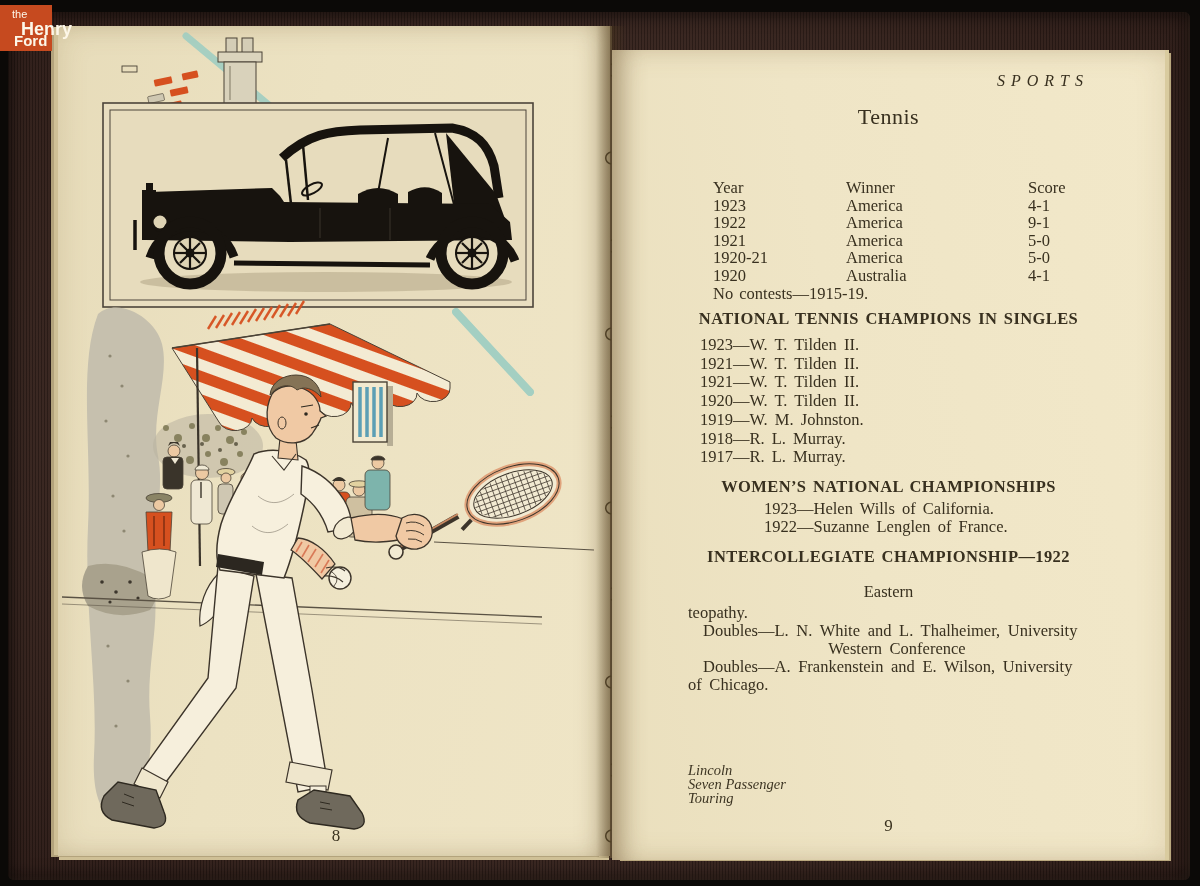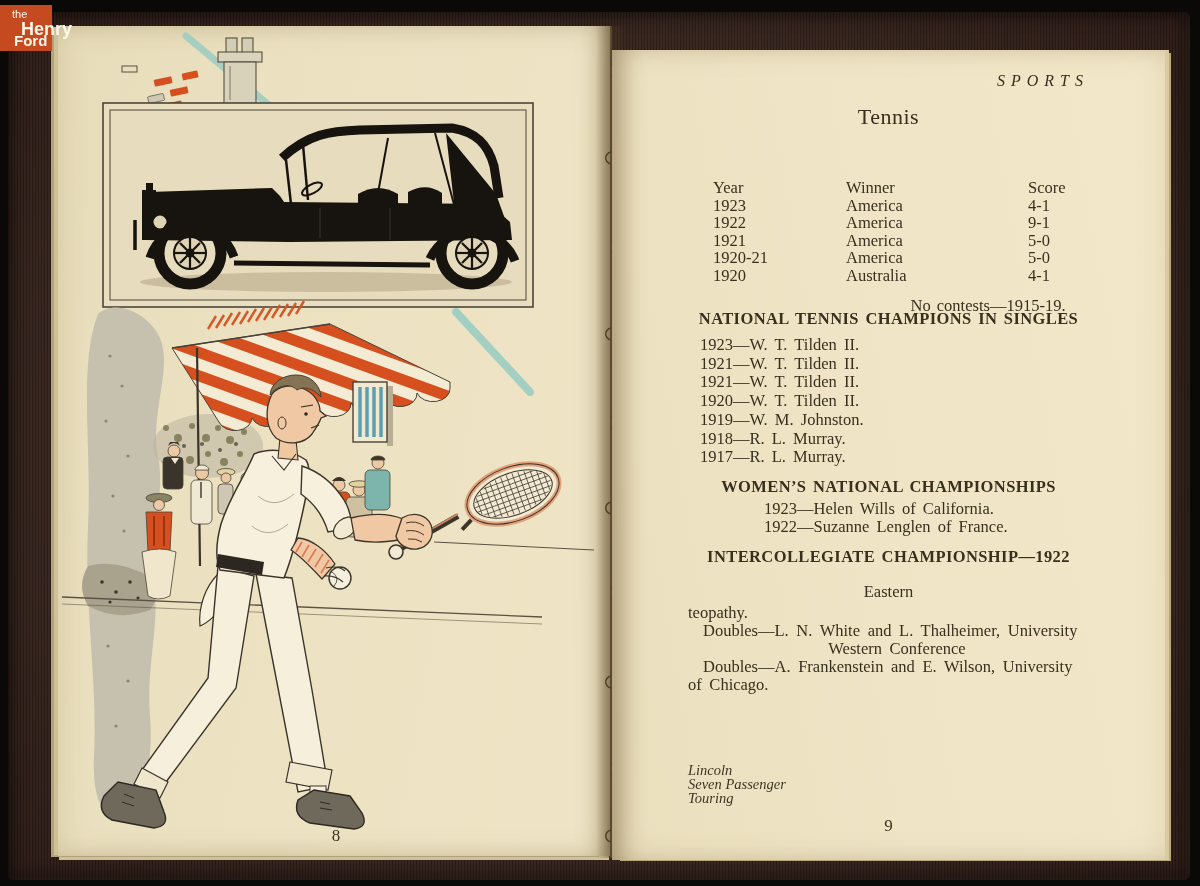--- a/index.html
+++ b/index.html
@@ -33,21 +33,21 @@
   .pn-right{left:0;top:766px;width:100%;text-align:center;}
   svg{display:block;}
   
   .rp{position:absolute;white-space:nowrap;}
   .running-header{top:22px;right:76px;font-style:italic;font-size:16px;letter-spacing:6px;}
   .title{top:54px;left:0;width:100%;text-align:center;font-size:22px;letter-spacing:.5px;}
   .h-caps{font-weight:700;font-size:16.5px;letter-spacing:.4px;word-spacing:2px;}
   .davis-heading{top:102px;left:0;width:100%;text-align:center;}
   .davis-table{position:absolute;top:129px;left:101px;font-size:16.5px;line-height:17.6px;word-spacing:2px;}
   .t-row{display:grid;grid-template-columns:133px 182px auto;}
-  .t-note{margin-top:12px;text-align:right;}
+  .t-note{margin-top:0;}
   .singles-heading{top:259px;left:0;width:100%;text-align:center;}
   .singles-list{top:286px;left:88px;font-size:16.5px;line-height:18.7px;word-spacing:3px;}
   .womens-heading{top:427px;left:0;width:100%;text-align:center;}
   .womens-list{top:450px;left:152px;font-size:16.5px;line-height:17.6px;word-spacing:3px;}
   .inter-heading{top:497px;left:0;width:100%;text-align:center;}
   .eastern-label{top:532px;left:0;width:100%;text-align:center;font-size:16.5px;}
   .results{top:554px;left:76px;width:418px;font-size:16.5px;line-height:18.1px;word-spacing:3.5px;white-space:normal;}
   .results .line{white-space:nowrap;}
   .results .indent{padding-left:15px;}
   .results .centered{text-align:center;white-space:normal;}

